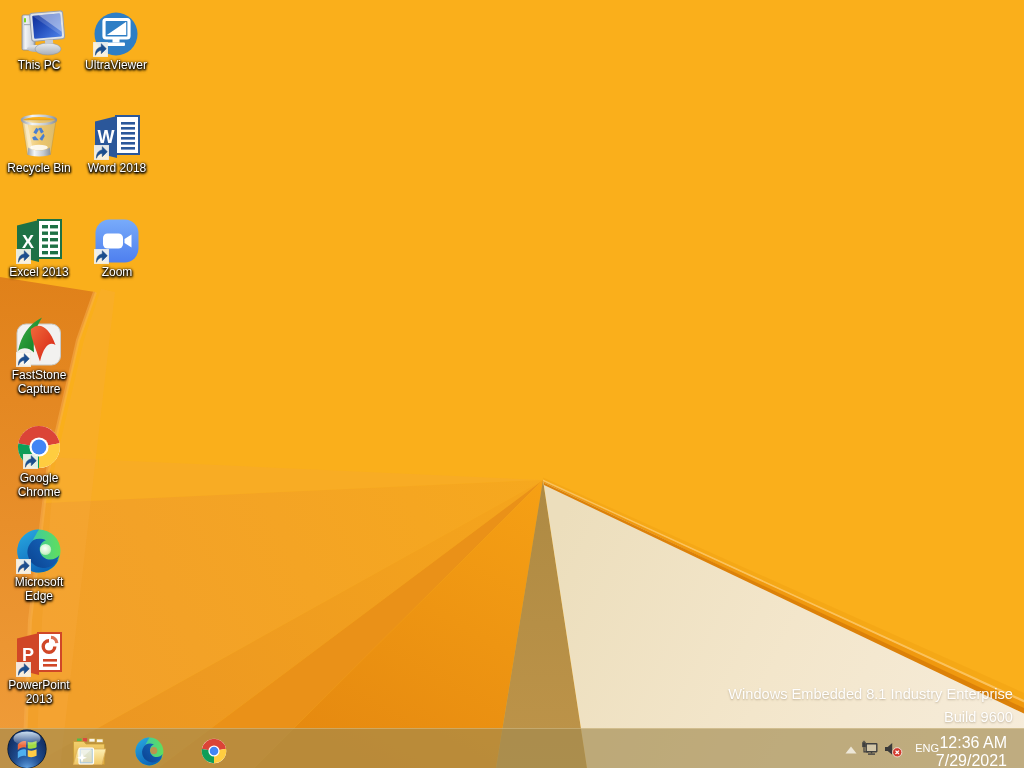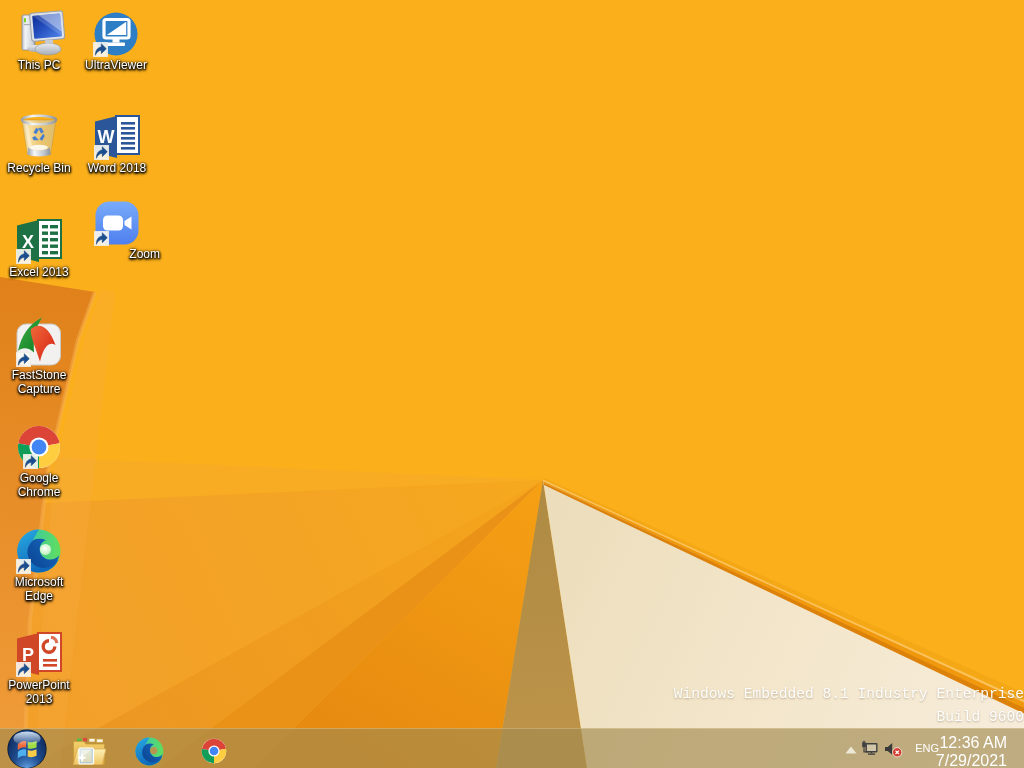--- a/index.html
+++ b/index.html
@@ -3,22 +3,22 @@
 <meta charset="utf-8">
 <style>
   html,body{margin:0;padding:0;width:1024px;height:768px;overflow:hidden;background:#F9A81E;}
   *{box-sizing:border-box;}
   #wp{position:absolute;left:0;top:0;}
   .di{position:absolute;width:86px;text-align:center;font-family:"Liberation Sans",sans-serif;}
   .di .ic{width:48px;height:48px;margin:0 auto;position:relative;}
   .di .lb{margin-top:0px;font-size:12px;line-height:14px;color:#fff;
      text-shadow:1px 1px 2px #000,-0.5px 0.5px 2px #000,0 0 3px rgba(0,0,0,.95),0 2px 3px rgba(0,0,0,.75);}
   .sc{position:absolute;left:1px;bottom:1px;width:15px;height:15px;}
-  #verstext{position:absolute;right:0;top:683px;text-align:right;color:rgba(255,255,255,.97);
-     font-family:Liberation Mono, monospace;font-size:14.6px;line-height:22.5px;
+  #verstext{position:absolute;right:11px;top:683px;text-align:right;color:rgba(255,255,255,.97);
+     font-family:Liberation Sans, sans-serif;font-size:14.6px;line-height:22.5px;
      text-shadow:0 1px 2px rgba(90,70,40,.35);}
   #taskbar{position:absolute;left:0;top:728px;width:1024px;height:40px;
      background:rgba(162,139,80,0.65);border-top:1px solid rgba(255,235,190,0.30);}
   .tbi{position:absolute;top:0;}
   .tbi svg{display:block;}
   #tray{position:absolute;right:0;top:0;height:41px;font-family:"Liberation Sans",sans-serif;color:#fff;}
   #eng{position:absolute;right:85px;top:13px;font-size:11px;}
   #clock{position:absolute;right:17px;top:5px;text-align:right;font-size:16px;line-height:18px;}
 </style>
 </head>
@@ -181,21 +181,21 @@
           <rect x="37" y="34" width="8" height="3.4"></rect>
 </g>
 <polygon points="4,8.5 26,3 26,45 4,39.5" fill="#1E7145"></polygon>
 <text x="15" y="31" font-family="Liberation Sans,sans-serif" font-size="18" font-weight="bold" fill="#fff" text-anchor="middle">X</text>
 </svg><svg class="sc" viewBox="0 0 16 16">
 <rect x="0" y="0" width="16" height="16" fill="rgba(250,248,242,0.9)" stroke="#d8d4c8" stroke-width="0.5"></rect>
 <path d="M2.6,14.2 C2.3,9.2 4.6,5.9 8.8,5.2 L8.8,1.8 L14.2,7.1 L8.8,12.4 L8.8,8.9 C6.0,9.2 3.9,11.0 2.6,14.2 Z" fill="#1b4e8f" stroke="#123e78" stroke-width="0.5"></path>
 </svg></div>
   <div class="lb">Excel 2013</div>
 </div>
-<div class="di" style="left:74px;top:199px;text-align:right;">
+<div class="di" style="left:74px;top:217px;">
   <div class="ic"><svg width="48" height="48" viewBox="0 0 48 48">
 <defs>
           <linearGradient id="zmG" x1="0" y1="0" x2="0" y2="1">
 <stop offset="0" stop-color="#78ABFA"></stop>
             <stop offset="1" stop-color="#4E7FEF"></stop>
 </linearGradient>
         </defs>
 <rect x="2.5" y="2.5" width="43" height="43" rx="14" fill="url(#zmG)"></rect>
 <rect x="10" y="16.5" width="20" height="15" rx="4.5" fill="#fff"></rect>
 <path d="M31.5,22 L38.5,17.5 L38.5,30.5 L31.5,26 Z" fill="#fff"></path>

